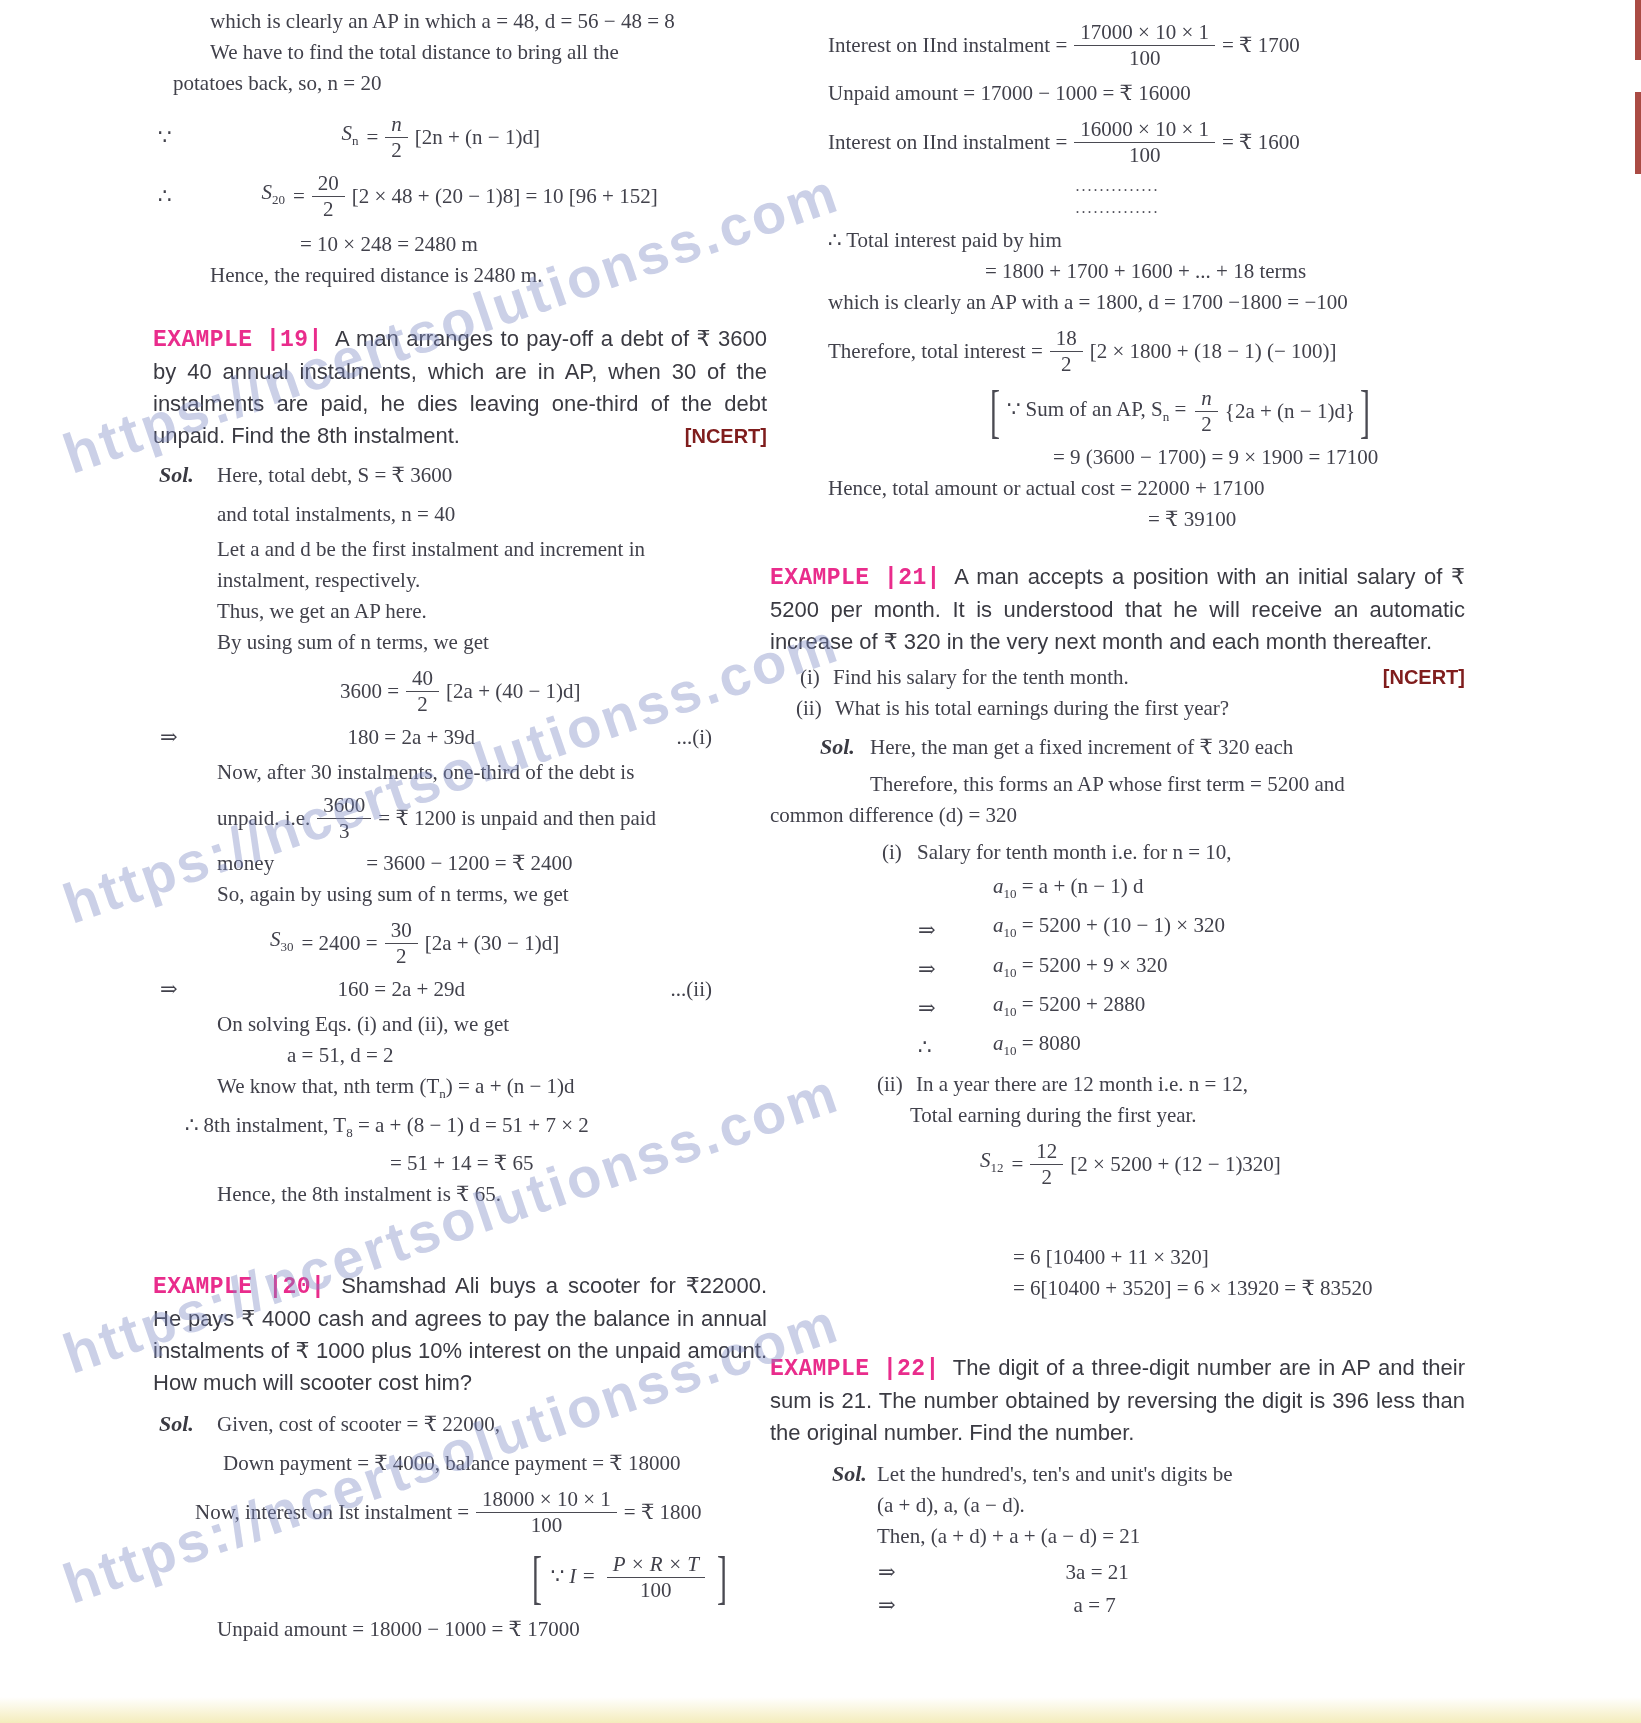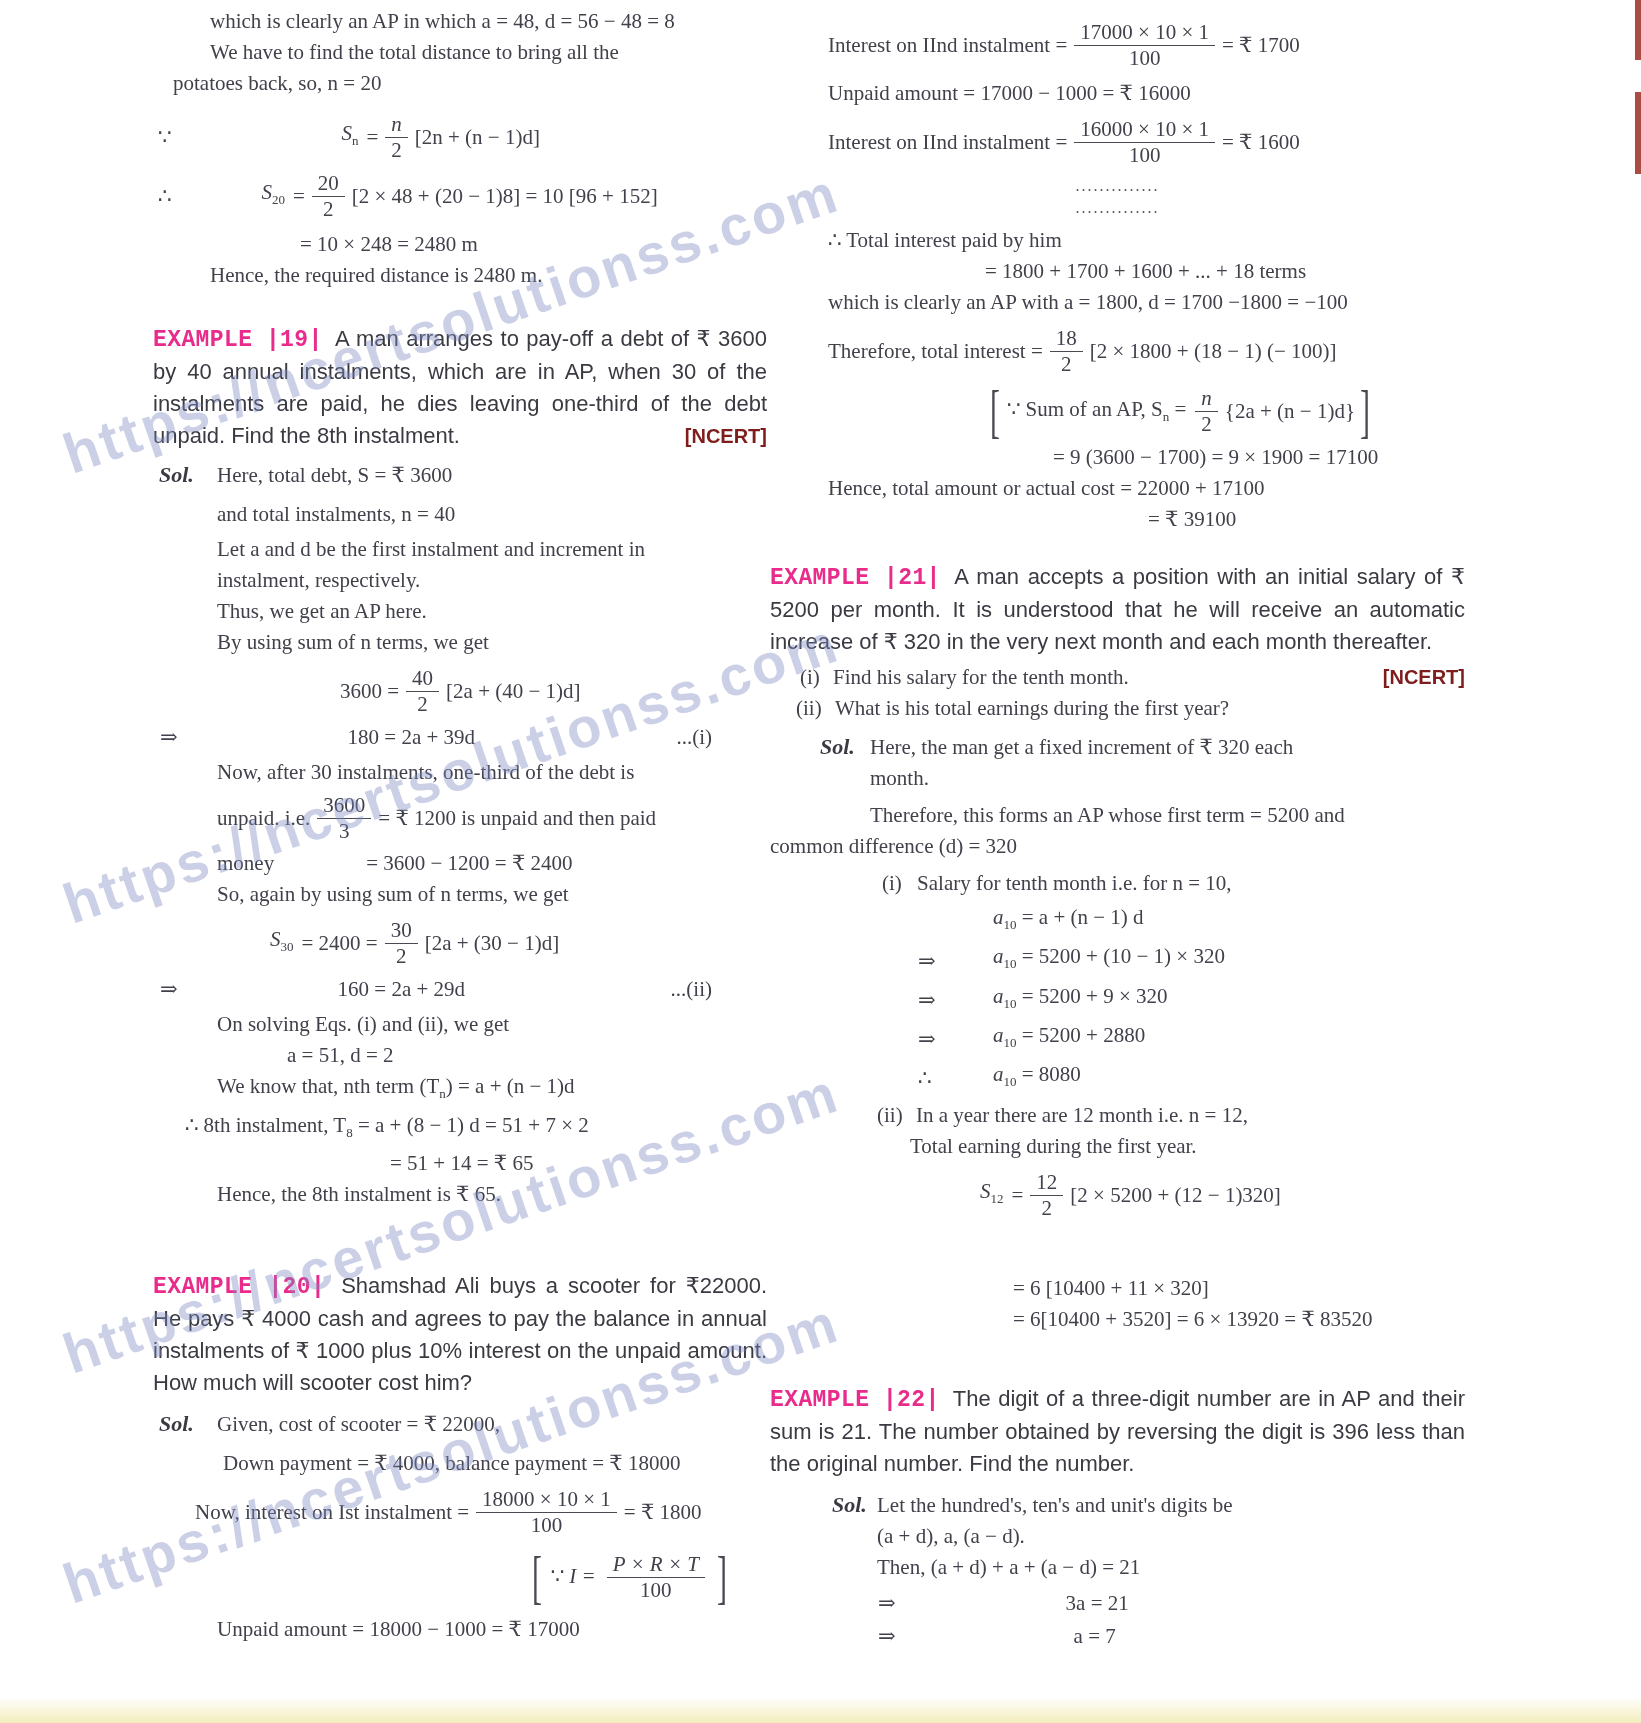--- a/index.html
+++ b/index.html
@@ -245,21 +245,20 @@
       <span class="ncert">[NCERT]</span>
     </div>
     <div class="ln">
       <span style="margin-left:26px">(ii)</span>
       <span style="margin-left:8px">What is his total earnings during the first year?</span>
     </div>
 
     <div class="sol" style="margin-top:8px">
       <span class="sol-label" style="left:50px">Sol.</span>
       <div class="ln" style="margin-left:100px">Here, the man get a fixed increment of ₹ 320 each</div>
-      <div class="ln" style="margin-left:100px">month.</div>
       <div class="ln" style="margin-left:100px;margin-top:6px">Therefore, this forms an AP whose first term = 5200 and</div>
       <div class="ln" style="">common difference (d) = 320</div>
       <div class="ln" style="margin-top:6px">
         <span style="margin-left:112px">(i)</span>
         <span style="margin-left:10px">Salary for tenth month i.e. for n = 10,</span>
       </div>
 
       <div class="eqrow" style="margin:5px 0">
         <span class="mkr" style="margin-left:148px;width:40px"></span>
         <span style="margin-left:35px"><span class="it">a</span><sub>10</sub> <span>= a + (n − 1) d</span></span>

